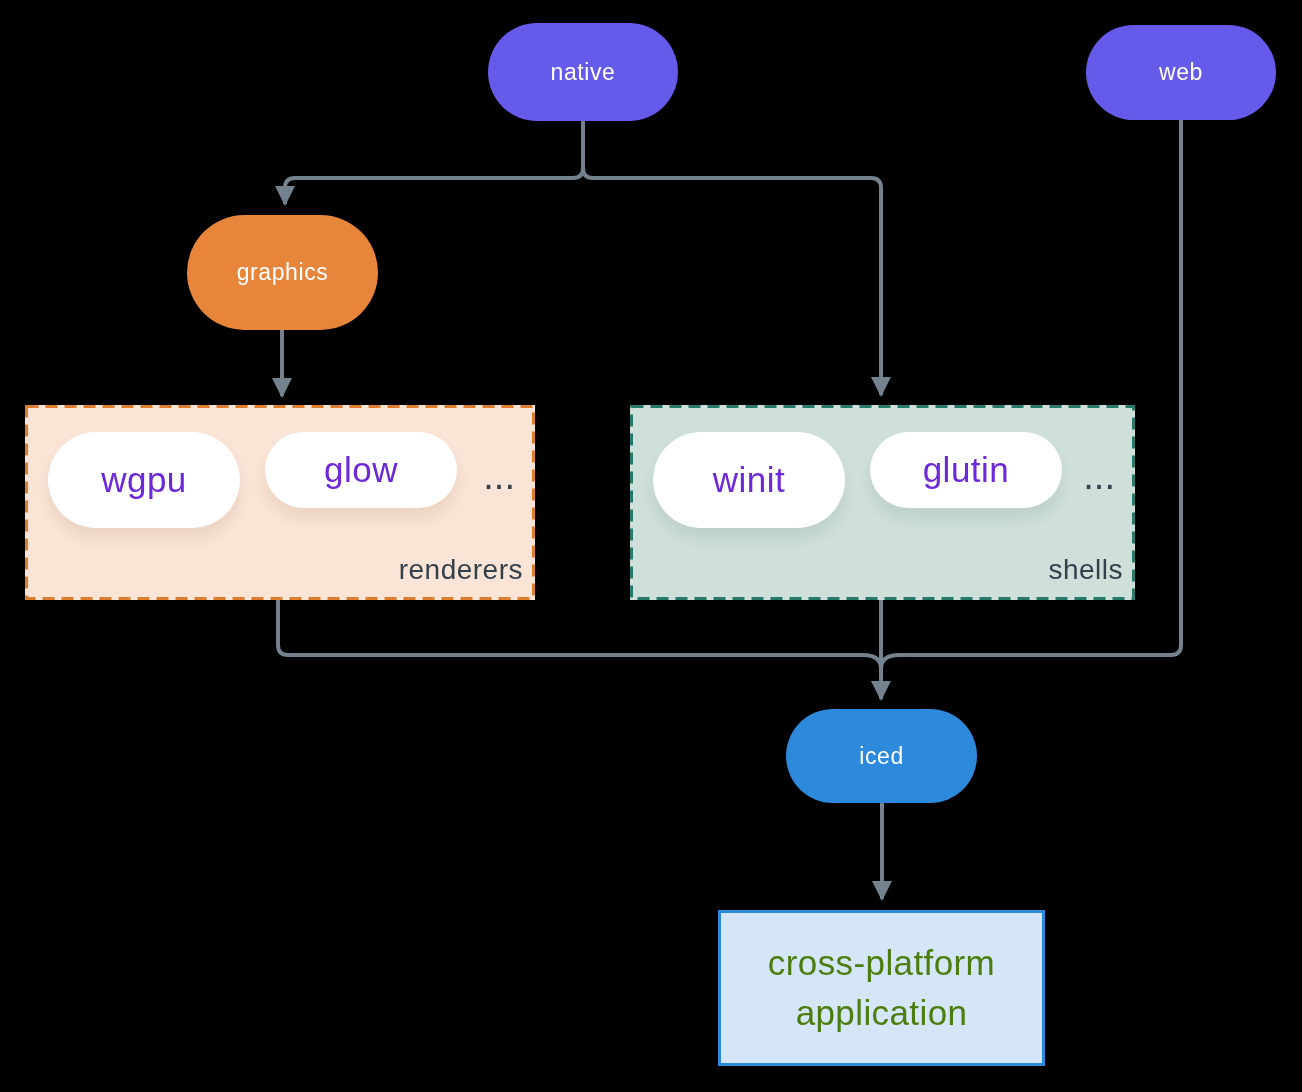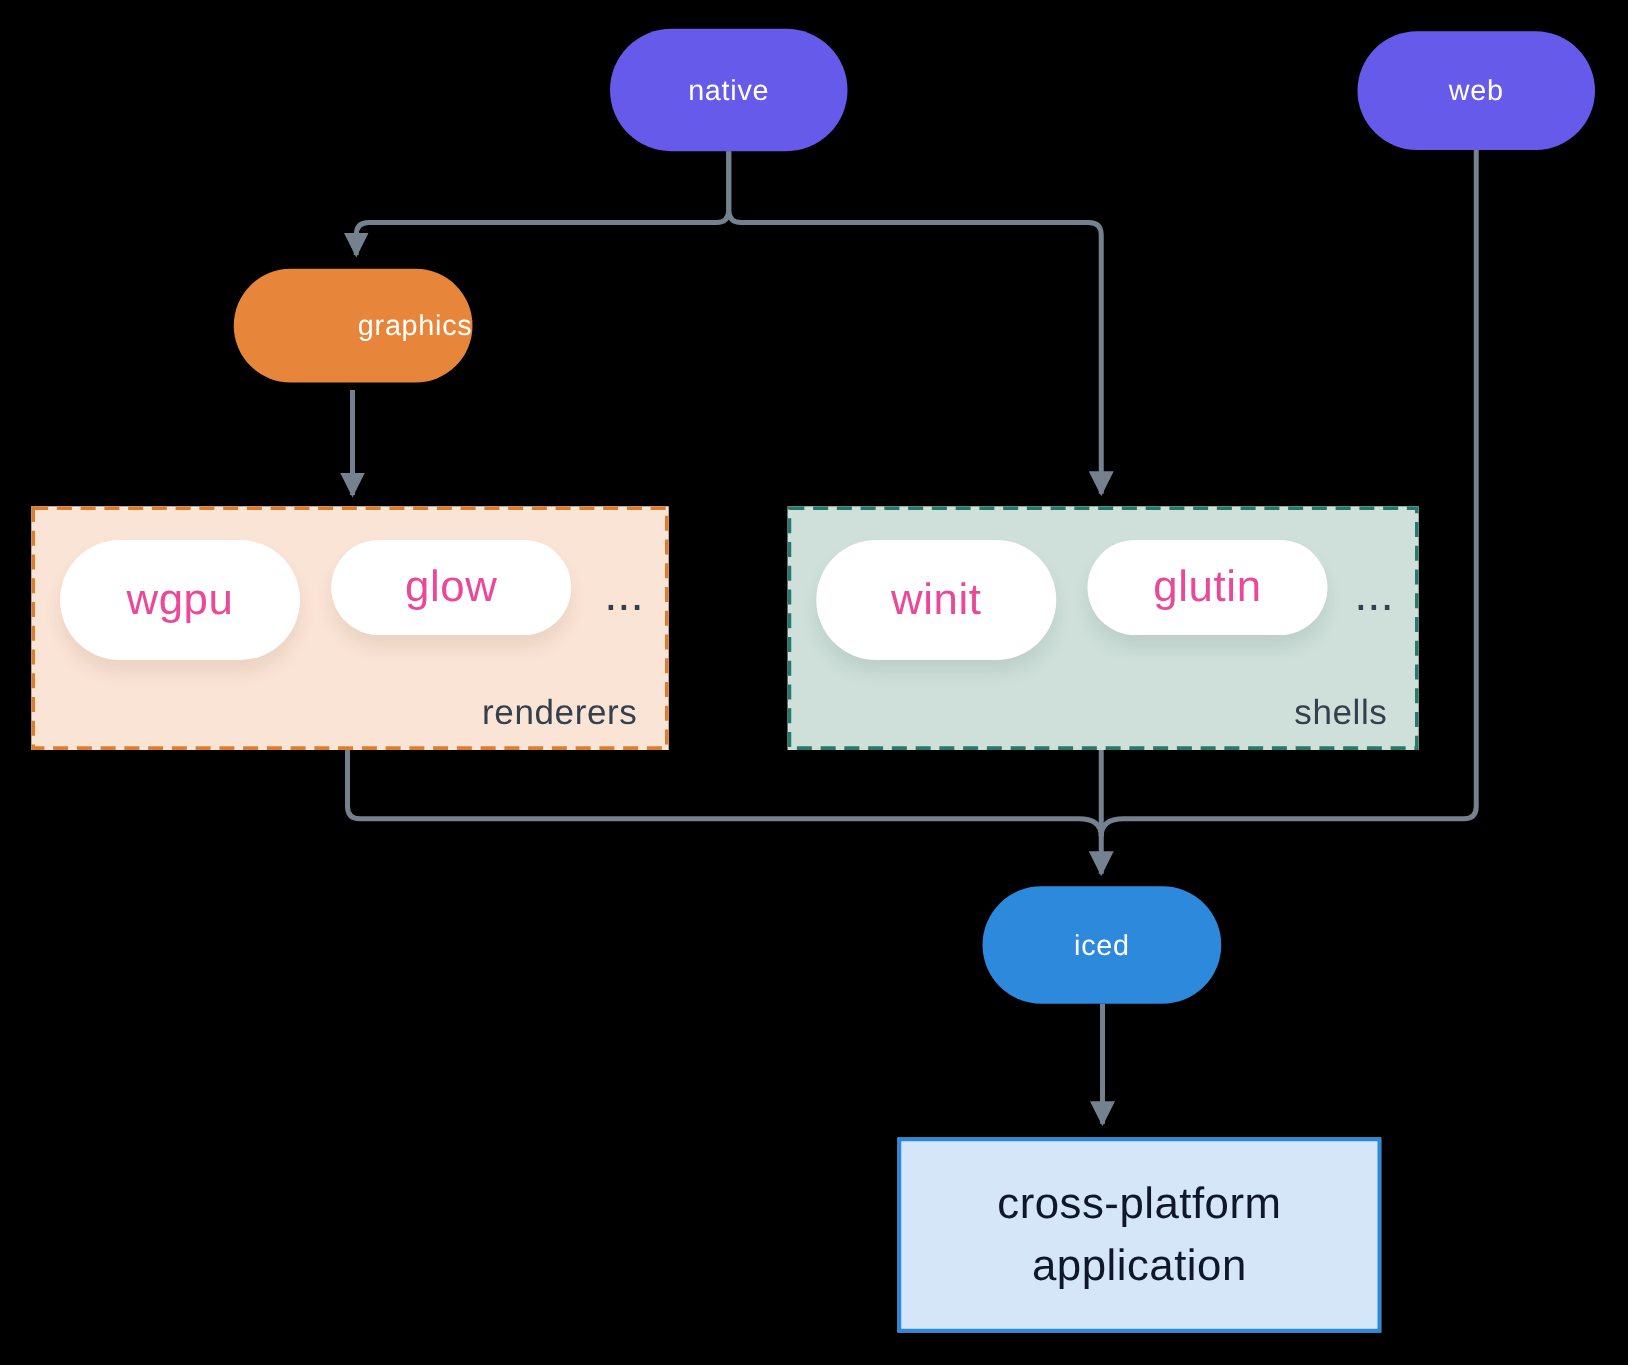--- a/index.html
+++ b/index.html
@@ -6,42 +6,42 @@
   html,body { width:1302px; height:1092px; background:#000; }
   body { font-family:"Liberation Sans", sans-serif; }
   .stage { position:relative; width:1302px; height:1092px; overflow:hidden; background:#000; }
 
   #edges { position:absolute; left:0; top:0; width:1302px; height:1092px; }
 
   .pill { position:absolute; display:flex; align-items:center; justify-content:center;
           border-radius:999px; font-size:23px; letter-spacing:0.6px; color:#fff; }
   #node-native   { left:488px; top:23px;  width:190px; height:98px; background:#655AEA; }
   #node-web      { left:1086px; top:25px; width:190px; height:95px; background:#655AEA;justify-content:center; }
-  #node-graphics { left:187px; top:215px; width:191px; height:91px; background:#E7863B;justify-content:flex-end; }
+  #node-graphics { left:187px; top:215px; width:191px; height:115px; background:#E7863B; }
   #node-iced     { left:786px; top:709px; width:191px; height:94px; background:#2D89DB; }
 
   .group { position:absolute; }
   #group-renderers { left:25px;  top:405px; width:510px; height:195px; background:#FAE4D6; }
   #group-shells    { left:630px; top:405px; width:505px; height:195px; background:#CFE0DA; }
   .group-border { position:absolute; left:0; top:0; }
 
-  .inner-pill { position:absolute; background:#FFFFFF; border-radius:999px; color:#ec4899;
+  .inner-pill { position:absolute; background:#FFFFFF; border-radius:999px; color:#6d28d9;
                 display:flex; align-items:center; justify-content:center; font-size:35px;
                 letter-spacing:0.5px; }
   #group-renderers .inner-pill { box-shadow:0 10px 14px rgba(120,70,30,0.10); }
   #group-shells    .inner-pill { box-shadow:0 10px 14px rgba(30,70,60,0.10); }
   .inner-pill.p1 { left:23px;  top:27px; width:192px; height:96px; }
   .inner-pill.p2 { left:240px; top:27px; width:192px; height:76px; }
 
   .more { position:absolute; right:20px; top:52px; color:#35404D; font-size:38px; line-height:1; }
-  .group-label { position:absolute; right:25px; bottom:14px; color:#35404D; font-size:28px;
+  .group-label { position:absolute; right:12px; bottom:14px; color:#35404D; font-size:28px;
                  letter-spacing:0.5px; }
 
-  #node-app { position:absolute; left:718px; top:910px; width:387px; height:156px;
-              background:#D4E6F7; border:3px solid #2D89DB; color:#0f172a;
+  #node-app { position:absolute; left:718px; top:910px; width:327px; height:156px;
+              background:#D4E6F7; border:3px solid #2D89DB; color:#4d7c0f;
               display:flex; align-items:center; justify-content:center; text-align:center;
               font-size:35px; line-height:1.42; padding:0 30px; letter-spacing:0.4px; }
 </style>
 </head>
 <body>
 
 <div class="stage">
 
   <svg id="edges" width="1302" height="1092" viewBox="0 0 1302 1092" xmlns="http://www.w3.org/2000/svg">
     <defs>

